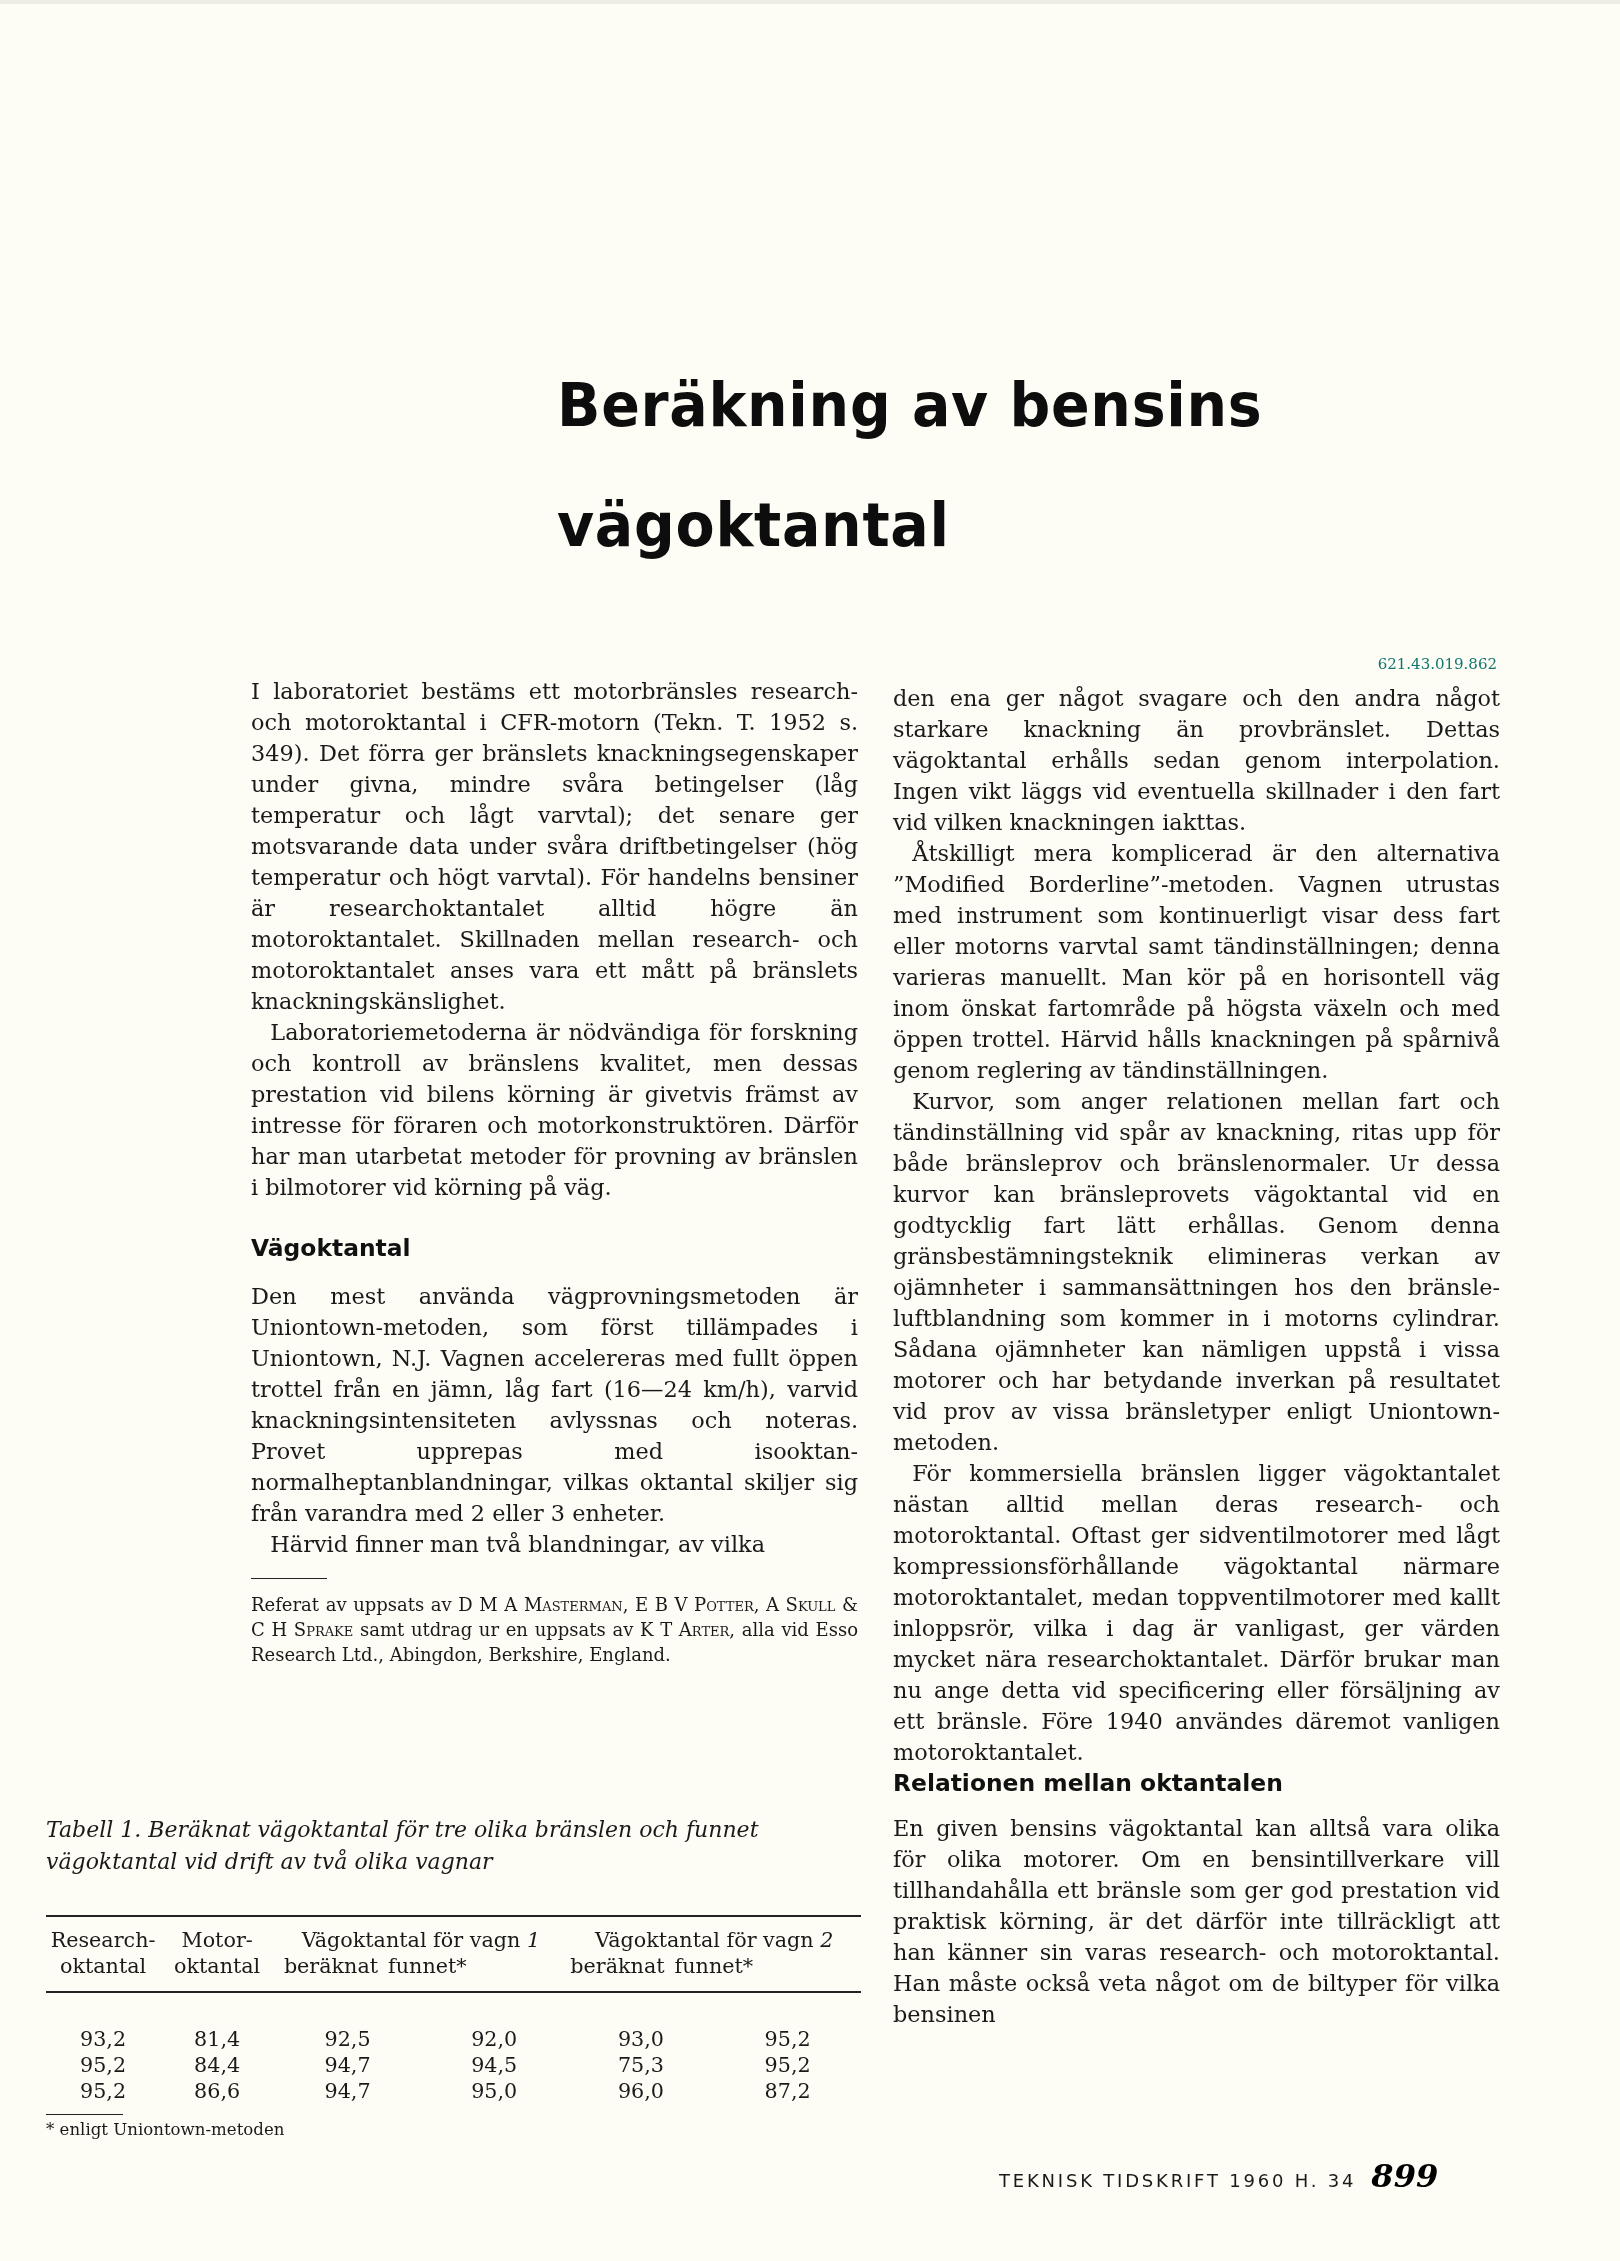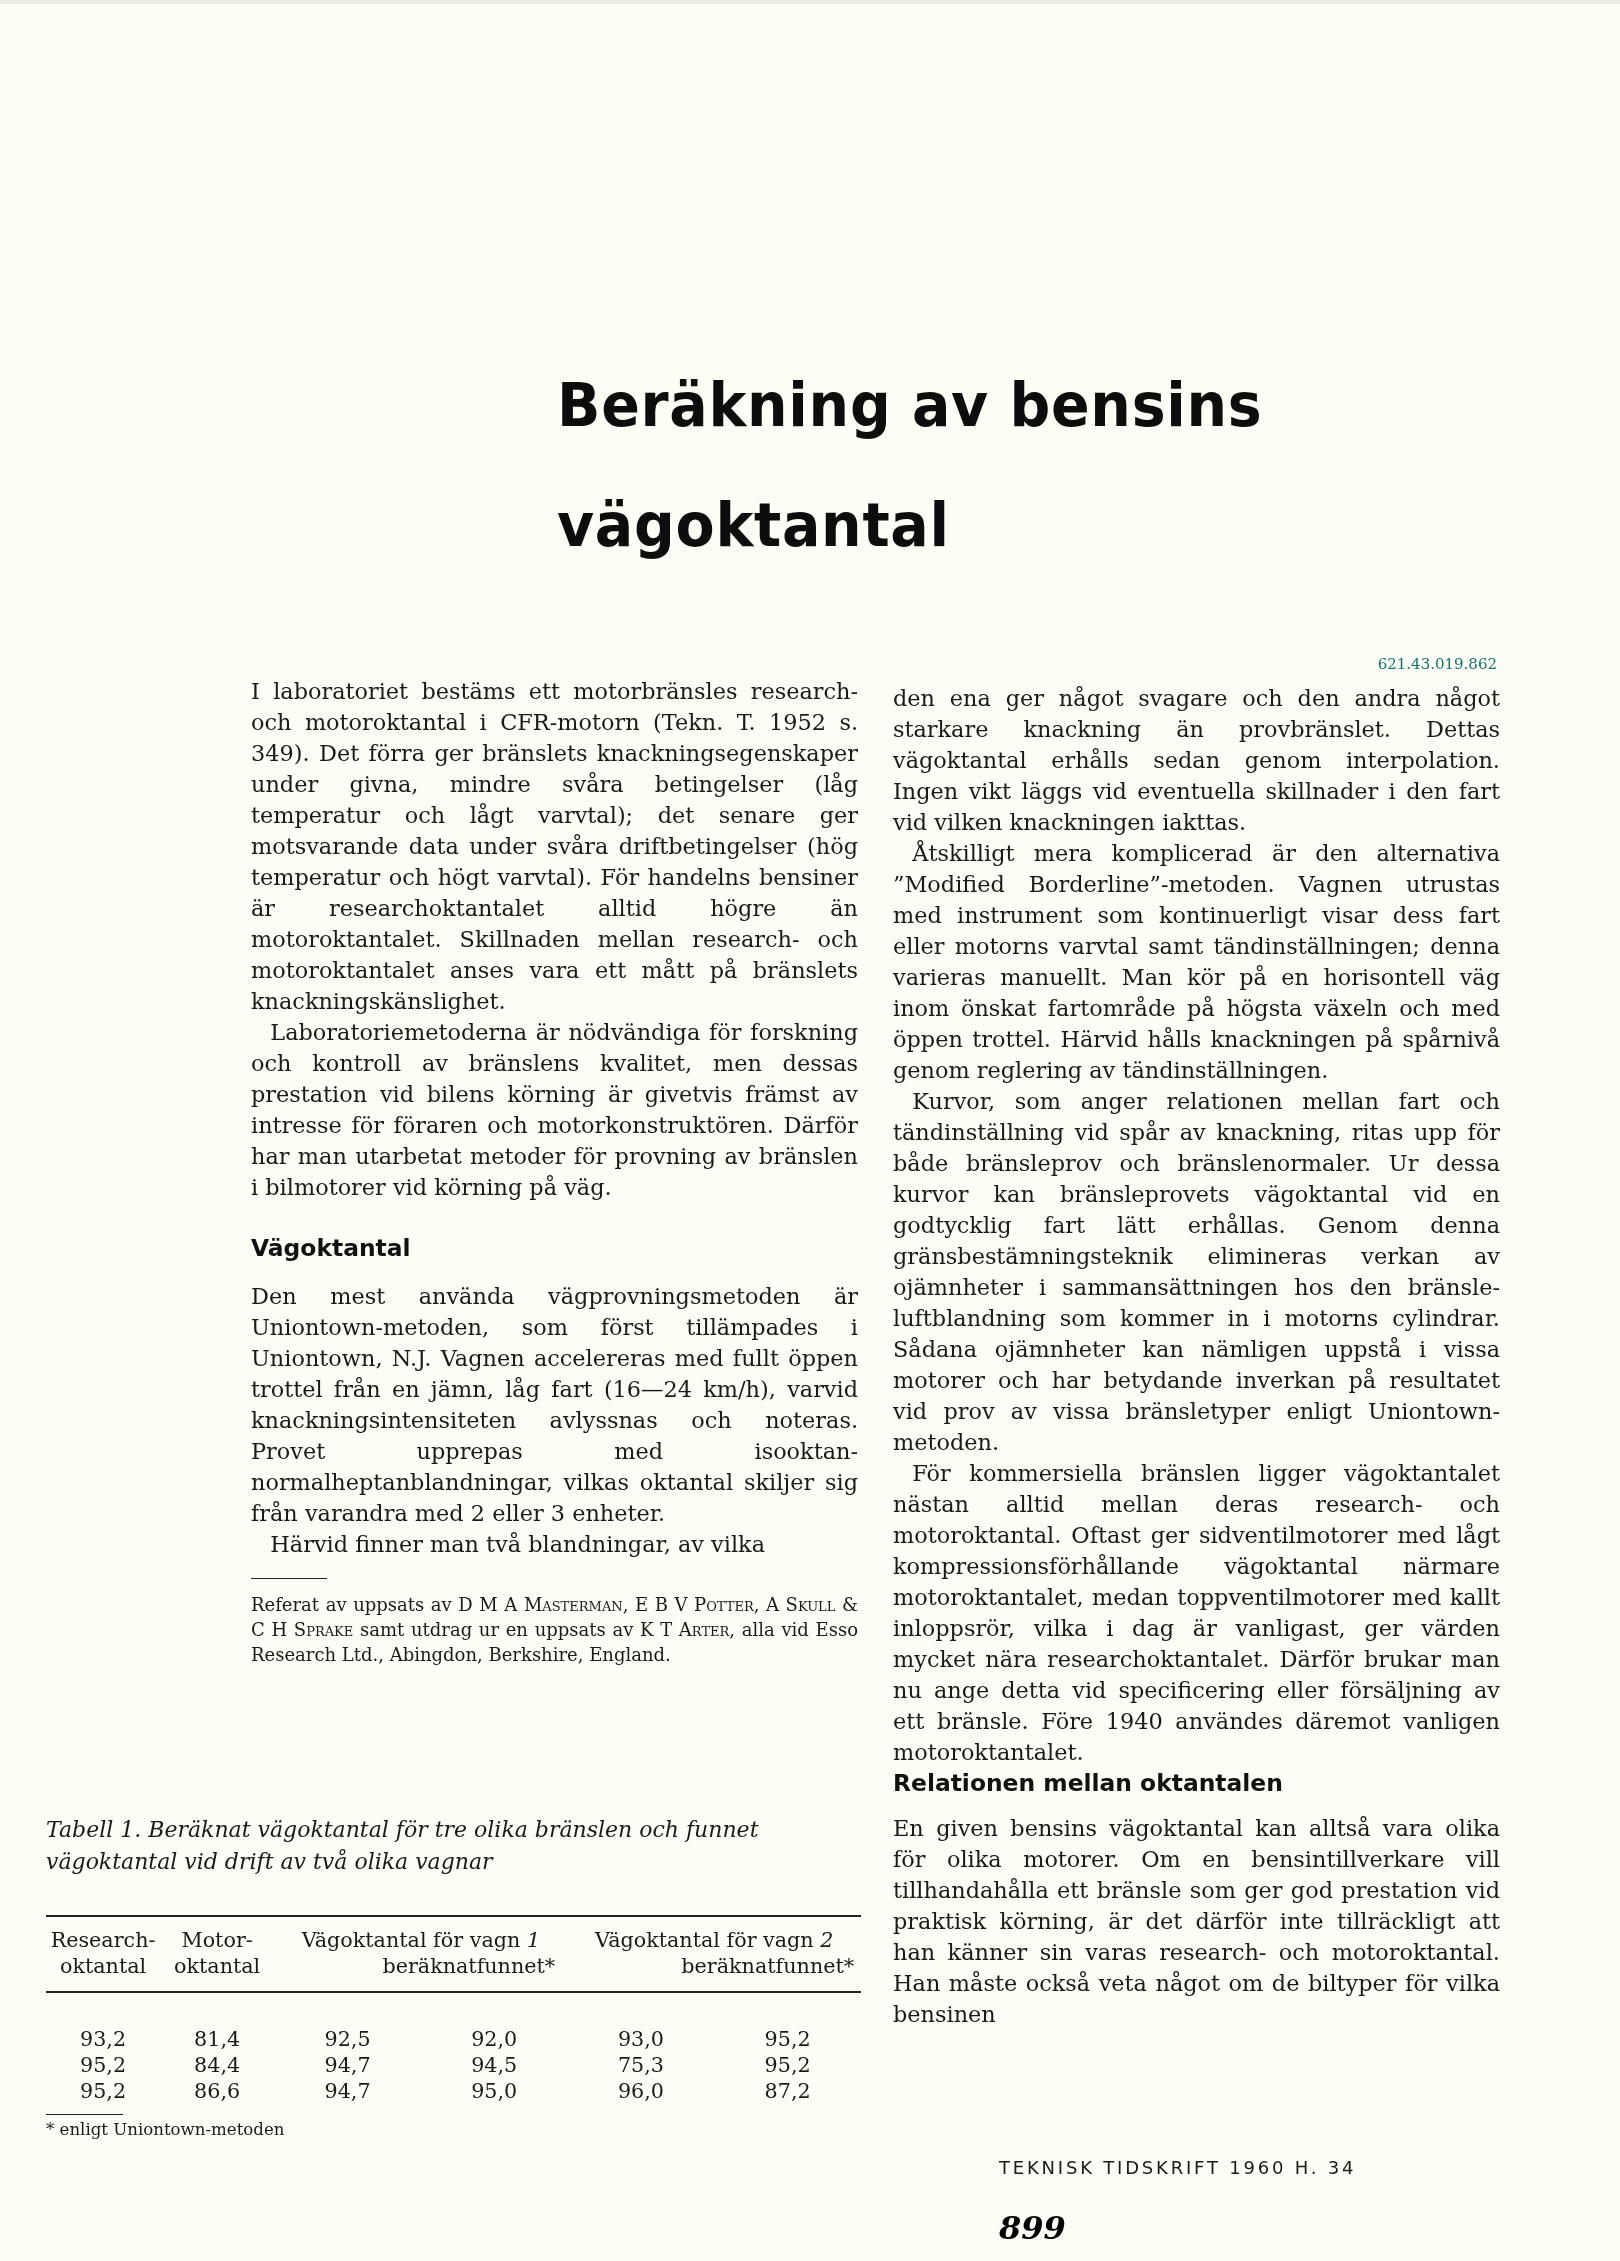--- a/index.html
+++ b/index.html
@@ -54,28 +54,28 @@
   table.data {
     width: 100%; border-collapse: collapse;
     font-size: 20.7px; line-height: 26px;
   }
   table.data th {
     font-weight: normal; padding: 9.7px 0 12.4px 0; vertical-align: bottom;
   }
   table.data td { text-align: center; padding: 0; }
   table.data tr.first td { padding-top: 33px; }
   .hdr-group { white-space: nowrap; }
-  .hdr-sub { display: flex; justify-content: flex-end; }
+  .hdr-sub { display: flex; justify-content: flex-start; gap: 10px; }
   .ital { font-style: italic; }
   .table-end-rule { width: 77px; height: 1.4px; background: #222; margin-top: 9.7px; }
   .table-footnote { font-size: 16.6px; line-height: 23.4px; margin-top: 2.8px; }
 
   .footer {
     position: absolute; left: 999px; top: 2157px;
-    display: flex; align-items: baseline; gap: 31px; flex-direction: column;
+    display: flex; align-items: baseline; gap: 15px;
   }
   .journal {
     font-family: "DejaVu Sans", "Liberation Sans", sans-serif;
     font-size: 18px; letter-spacing: 2.8px; color: #1a1a1a;
   }
   .page-number {
     font-family: "DejaVu Serif", "Liberation Serif", serif;
     font-weight: bold; font-style: italic; font-size: 32px; color: #000000;
   }
 </style>

